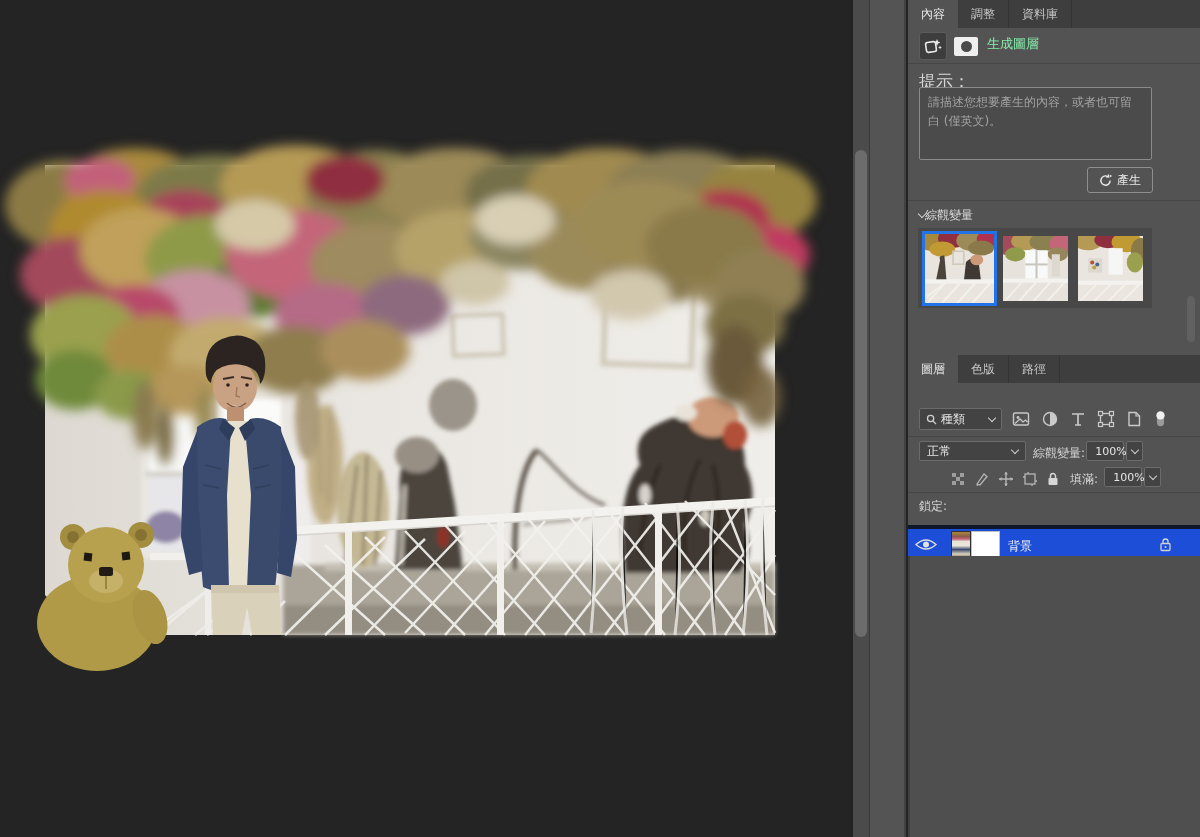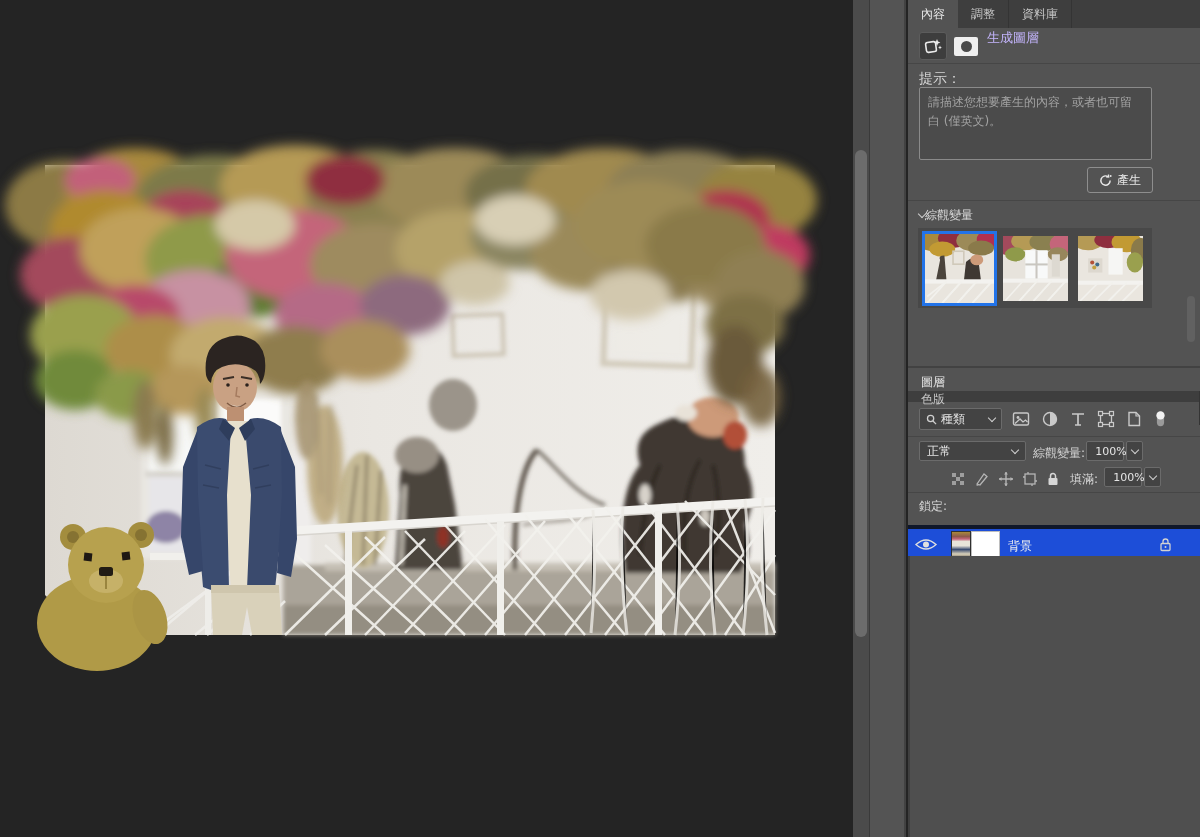--- a/index.html
+++ b/index.html
@@ -23,24 +23,24 @@
   .tab.active{background:#535353;color:#ececec;border-right:none;}
   .panel-menu{position:absolute;right:8px;top:9px;width:16px;height:11px;display:flex;flex-direction:column;justify-content:space-between;}
   .panel-menu span{display:block;height:1.5px;background:#bdbdbd;}
 
   .chev{width:6px;height:6px;border-right:1.6px solid #cfcfcf;border-bottom:1.6px solid #cfcfcf;transform:rotate(45deg);display:inline-block;}
 
   
   #gen-icon-btn{position:absolute;left:11px;top:32px;width:28px;height:28px;background:#3d3d3d;border:1px solid #5c5c5c;border-radius:3px;display:flex;align-items:center;justify-content:center;}
   #mask-prop-icon{position:absolute;left:46px;top:37px;width:24px;height:19px;background:#efefef;border-radius:2px;display:flex;align-items:center;justify-content:center;}
   #mask-prop-icon i{width:11px;height:11px;border-radius:50%;background:#4a4a4a;display:block;}
-  #tool-title{position:absolute;left:79px;top:29px;font-size:13px;color:#c4b5fd;}
+  #tool-title{position:absolute;left:79px;top:35px;font-size:13px;color:#86efac;}
   .hdiv{position:absolute;left:0;width:292px;height:1px;background:#464646;}
 
-  #prompt-label{position:absolute;left:11px;top:70px;font-size:14px;color:#d6d6d6;}
+  #prompt-label{position:absolute;left:11px;top:70px;font-size:17px;color:#d6d6d6;}
   #prompt-input{position:absolute;left:11px;top:87px;width:233px;height:73px;background:#4b4b4b;border:1px solid #8a8a8a;border-radius:2px;resize:none;color:#e3e3e3;font-size:12px;line-height:1.55;padding:5px 8px;outline:none;}
   #prompt-input::placeholder{color:#a2a2a2;}
   #generate-btn{position:absolute;left:179px;top:167px;width:66px;height:26px;background:transparent;border:1px solid #8e8e8e;border-radius:3px;color:#e8e8e8;font-size:12px;display:flex;align-items:center;justify-content:center;gap:5px;cursor:pointer;}
 
   #variations-header{position:absolute;left:11px;top:207px;display:flex;align-items:center;gap:0;font-size:12px;color:#dedede;}
   #variations-header .chev{margin-top:-3px;}
   #variations-box{position:absolute;left:10px;top:228px;width:234px;height:80px;background:#484848;}
   .varthumb{position:absolute;top:8px;width:65px;height:65px;overflow:hidden;}
   .varthumb.sel{top:3px;width:75px;height:75px;border:3px solid #2273e8;}
   .varthumb svg{display:block;width:100%;height:100%;}
@@ -416,21 +416,21 @@
               <path d="M34 46 L16 64"></path>
               <path d="M48 46 L30 64"></path>
               <path d="M62 46 L44 64"></path>
             </g>
         </svg>
       </div>
     </div>
     <div id="cp-scroll"></div>
     <div class="hdiv" style="top:366px;background:#424242;height:2px;"></div>
 
-    <div class="tabbar" style="top:374px;flex-direction:column;">
+    <div class="tabbar" style="top:355px;">
       <div class="tab active">
           <span>圖層</span>
         </div>
       <div class="tab">
           <span>色版</span>
         </div>
       <div class="tab">
           <span>路徑</span>
         </div>
     </div>

